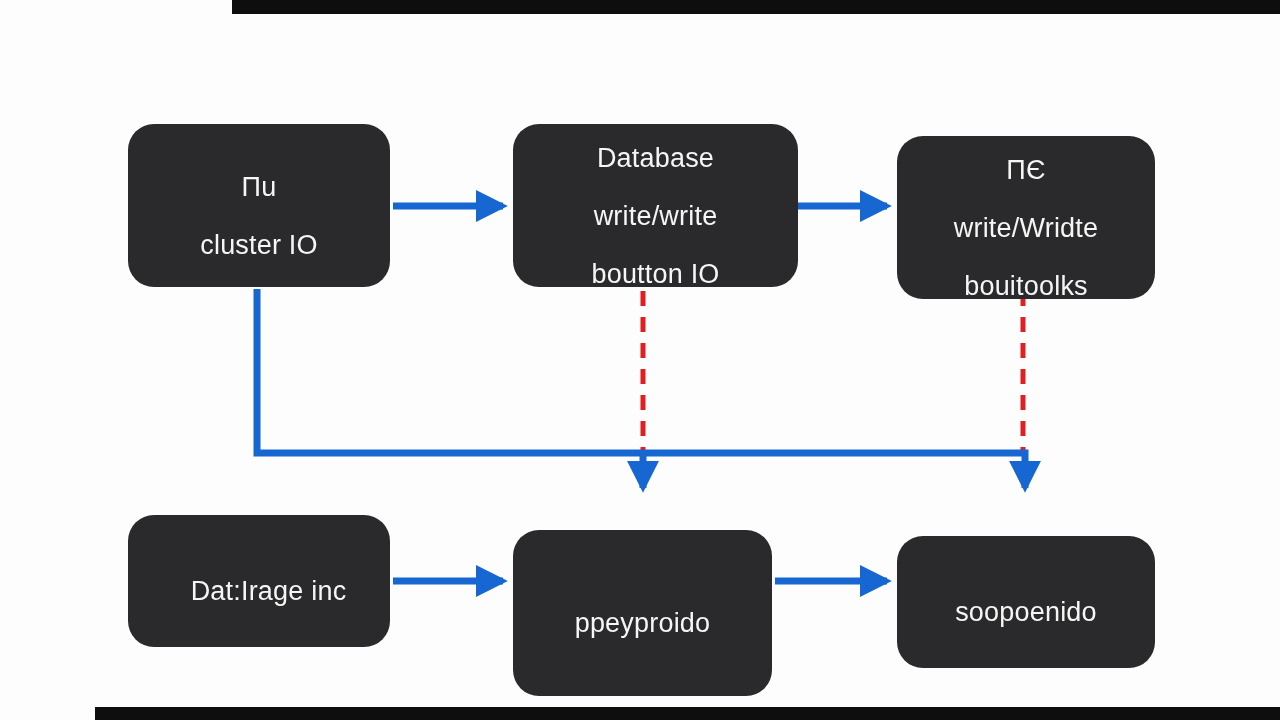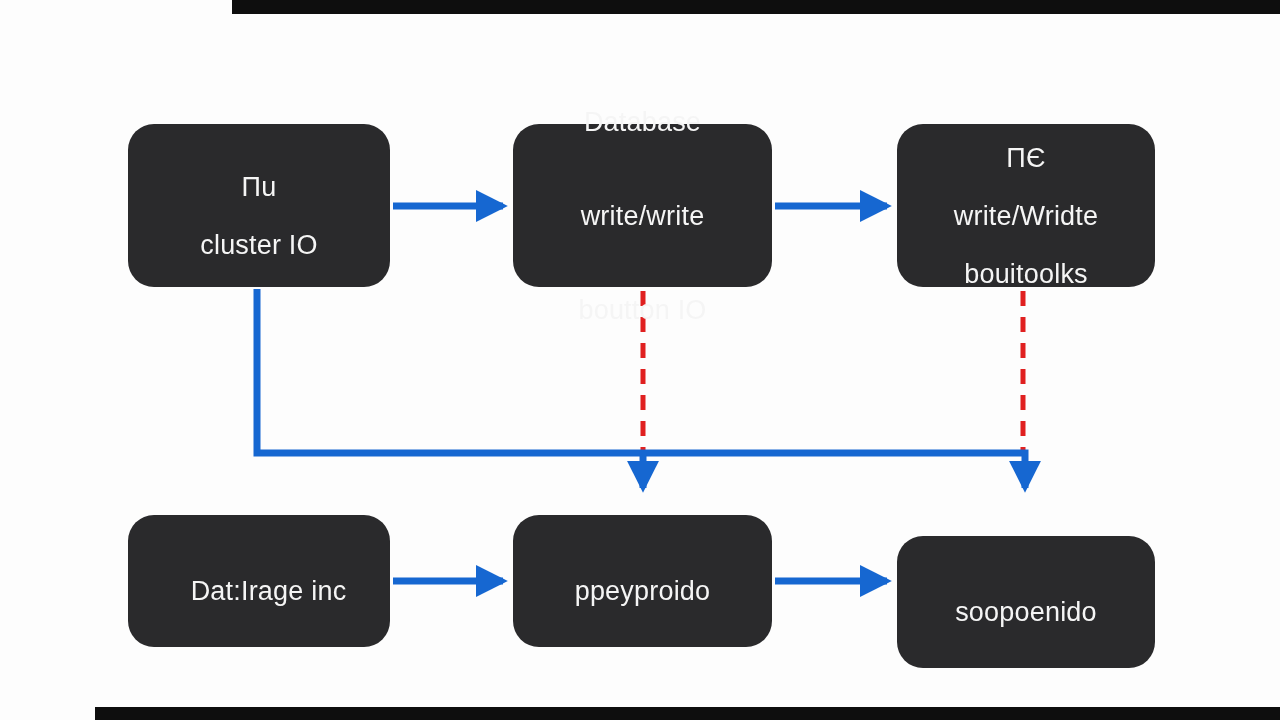--- a/index.html
+++ b/index.html
@@ -23,24 +23,24 @@
     color:var(--box-text);
     display:flex;flex-direction:column;align-items:center;justify-content:center;
     text-align:center;
     font-size:27px;
     font-weight:500;
     line-height:38px;
     letter-spacing:0.2px;
   }
   .node span{display:block;white-space:nowrap;margin-top:20px;}
   #node-1{left:128px;top:124px;width:262px;height:163px;}
-  #node-2{left:513px;top:124px;width:259px;height:163px;gap:36px;}
-  #node-3{left:897px;top:124px;width:258px;height:163px;}
+  #node-2{left:513px;top:124px;width:285px;height:163px;}
+  #node-3{left:897px;top:136px;width:258px;height:163px;}
   #node-4{left:128px;top:515px;width:262px;height:132px;padding-left:19px;}
-  #node-5{left:513px;top:515px;width:259px;height:132px;}
+  #node-5{left:513px;top:530px;width:259px;height:166px;}
   #node-6{left:897px;top:536px;width:258px;height:132px;}
   svg.connectors{
     position:absolute;left:0;top:0;width:1280px;height:720px;
     pointer-events:none;
   }
   .blue-line{stroke:var(--blue);stroke-width:7;fill:none;}
   .blue-elbow{stroke:var(--blue);stroke-width:7;fill:none;stroke-linejoin:miter;}
   .red-dash{stroke:var(--red);stroke-width:5;fill:none;stroke-dasharray:15 11;}
   .arrowhead{fill:var(--blue);}
   .crop-bar{position:absolute;background:var(--bar);}

